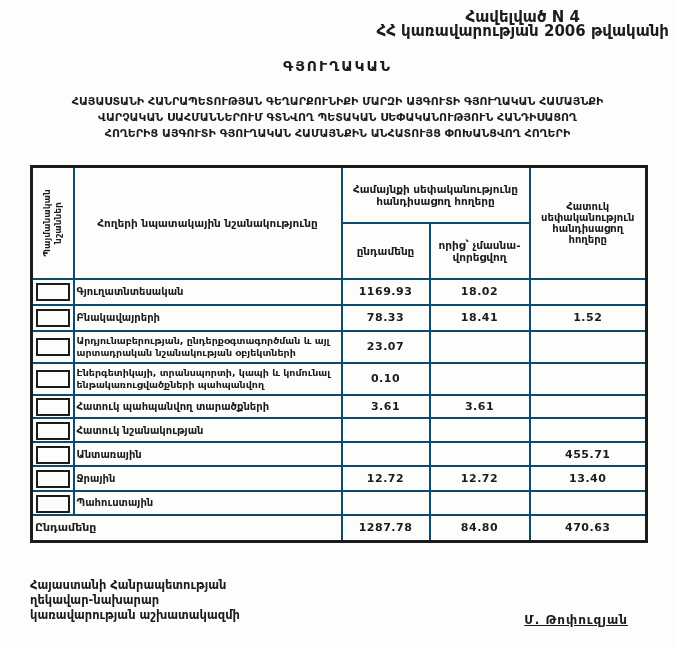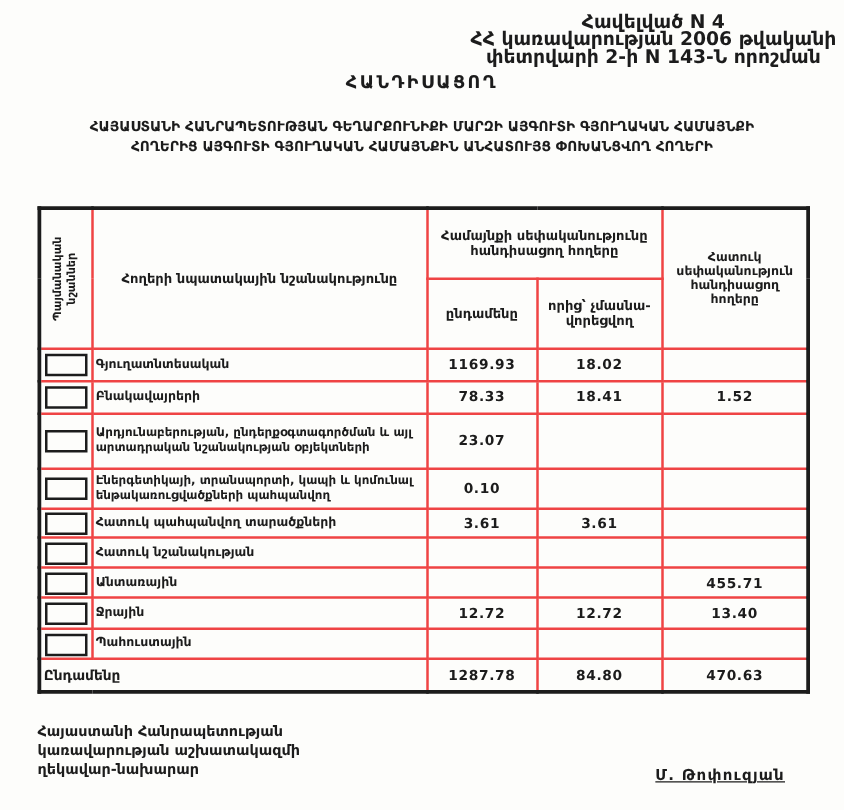--- a/index.html
+++ b/index.html
@@ -26,42 +26,42 @@
     position:absolute; top:94px; left:0; width:100%;
     text-align:center; font-weight:bold;
     font-size:11px; line-height:16px;
   }
   table.doc-table {
     position:absolute; top:165px; left:30px;
     width:615px; border-collapse:collapse; table-layout:fixed;
     border:3px solid #1c1c1c;
   }
   .doc-table th, .doc-table td {
-    border:2px solid #ef4444;
+    border:2px solid #0c4a6e;
     padding:1px 2px;
     font-weight:bold;
     overflow:hidden;
   }
   .doc-table thead tr:nth-child(1) { height:56px; }
   .doc-table thead tr:nth-child(2) { height:56px; }
   .th-sym { position:relative; }
   .vtext {
     position:absolute; left:50%; top:50%;
     transform:translate(-50%,-50%) rotate(-90deg);
     width:92px; text-align:center;
     font-size:9px; line-height:11px; font-weight:bold;
   }
   .th-purpose { font-size:10.5px; text-align:center; }
   .th-group   { font-size:10.5px; text-align:center; vertical-align:middle; padding:3px 6px; }
   .th-sub     { font-size:10.5px; text-align:center; vertical-align:middle; padding:3px 4px; }
   .th-state   { font-size:10px;  text-align:center; vertical-align:middle; padding:3px 3px; }
 
   .doc-table tbody tr:nth-child(1) { height:26px; }
   .doc-table tbody tr:nth-child(2) { height:26px; }
-  .doc-table tbody tr:nth-child(3) { height:44px; }
+  .doc-table tbody tr:nth-child(3) { height:32px; }
   .doc-table tbody tr:nth-child(4) { height:32px; }
   .doc-table tbody tr:nth-child(5) { height:20px; }
   .doc-table tbody tr:nth-child(6) { height:24px; }
   .doc-table tbody tr:nth-child(7) { height:24px; }
   .doc-table tbody tr:nth-child(8) { height:25px; }
   .doc-table tbody tr:nth-child(9) { height:21px; }
   .doc-table tbody tr:nth-child(3) .lbl,
   .doc-table tbody tr:nth-child(4) .lbl { font-size:9.5px; line-height:12px; }
 
   .sym { text-align:center; vertical-align:middle; }
@@ -84,27 +84,27 @@
     position:absolute; right:47px; top:613px;
     font-weight:bold; font-size:12px; letter-spacing:1px;text-decoration:underline;
   }
 </style>
 </head>
 <body>
 
 <div class="appendix">
   <div>Հավելված N 4</div>
   <div>ՀՀ կառավարության 2006 թվականի</div>
-  <div>փետրվարի 2-ի N 143-Ն որոշման</div>
 </div>
 
-<div class="doc-title">ՀԱՆԴԻՍԱՑՈՂ</div>
+<div class="doc-title">ԳՅՈՒՂԱԿԱՆ</div>
 
 <div class="doc-subtitle">
   <div>ՀԱՅԱՍՏԱՆԻ ՀԱՆՐԱՊԵՏՈՒԹՅԱՆ ԳԵՂԱՐՔՈՒՆԻՔԻ ՄԱՐԶԻ ԱՅԳՈՒՏԻ ԳՅՈՒՂԱԿԱՆ ՀԱՄԱՅՆՔԻ</div>
+  <div>ՎԱՐՉԱԿԱՆ ՍԱՀՄԱՆՆԵՐՈՒՄ ԳՏՆՎՈՂ ՊԵՏԱԿԱՆ ՍԵՓԱԿԱՆՈՒԹՅՈՒՆ ՀԱՆԴԻՍԱՑՈՂ</div>
   <div>ՀՈՂԵՐԻՑ ԱՅԳՈՒՏԻ ԳՅՈՒՂԱԿԱՆ ՀԱՄԱՅՆՔԻՆ ԱՆՀԱՏՈՒՅՑ ՓՈԽԱՆՑՎՈՂ ՀՈՂԵՐԻ</div>
 </div>
 
 <table class="doc-table">
   <colgroup>
     <col style="width:42px">
       <col style="width:268px">
       <col style="width:88px">
       <col style="width:100px">
       <col style="width:117px">
@@ -193,17 +193,17 @@
       <td class="total-lbl" colspan="2">Ընդամենը</td>
       <td class="val">1287.78</td>
       <td class="val">84.80</td>
       <td class="val">470.63</td>
     </tr>
   </tfoot>
 </table>
 
 <div class="footer-left">
   <div>Հայաստանի Հանրապետության</div>
+  <div>ղեկավար-նախարար</div>
   <div>կառավարության աշխատակազմի</div>
-  <div>ղեկավար-նախարար</div>
 </div>
 
 <div class="signature">Մ. Թոփուզյան</div>
 
 </body></html>

